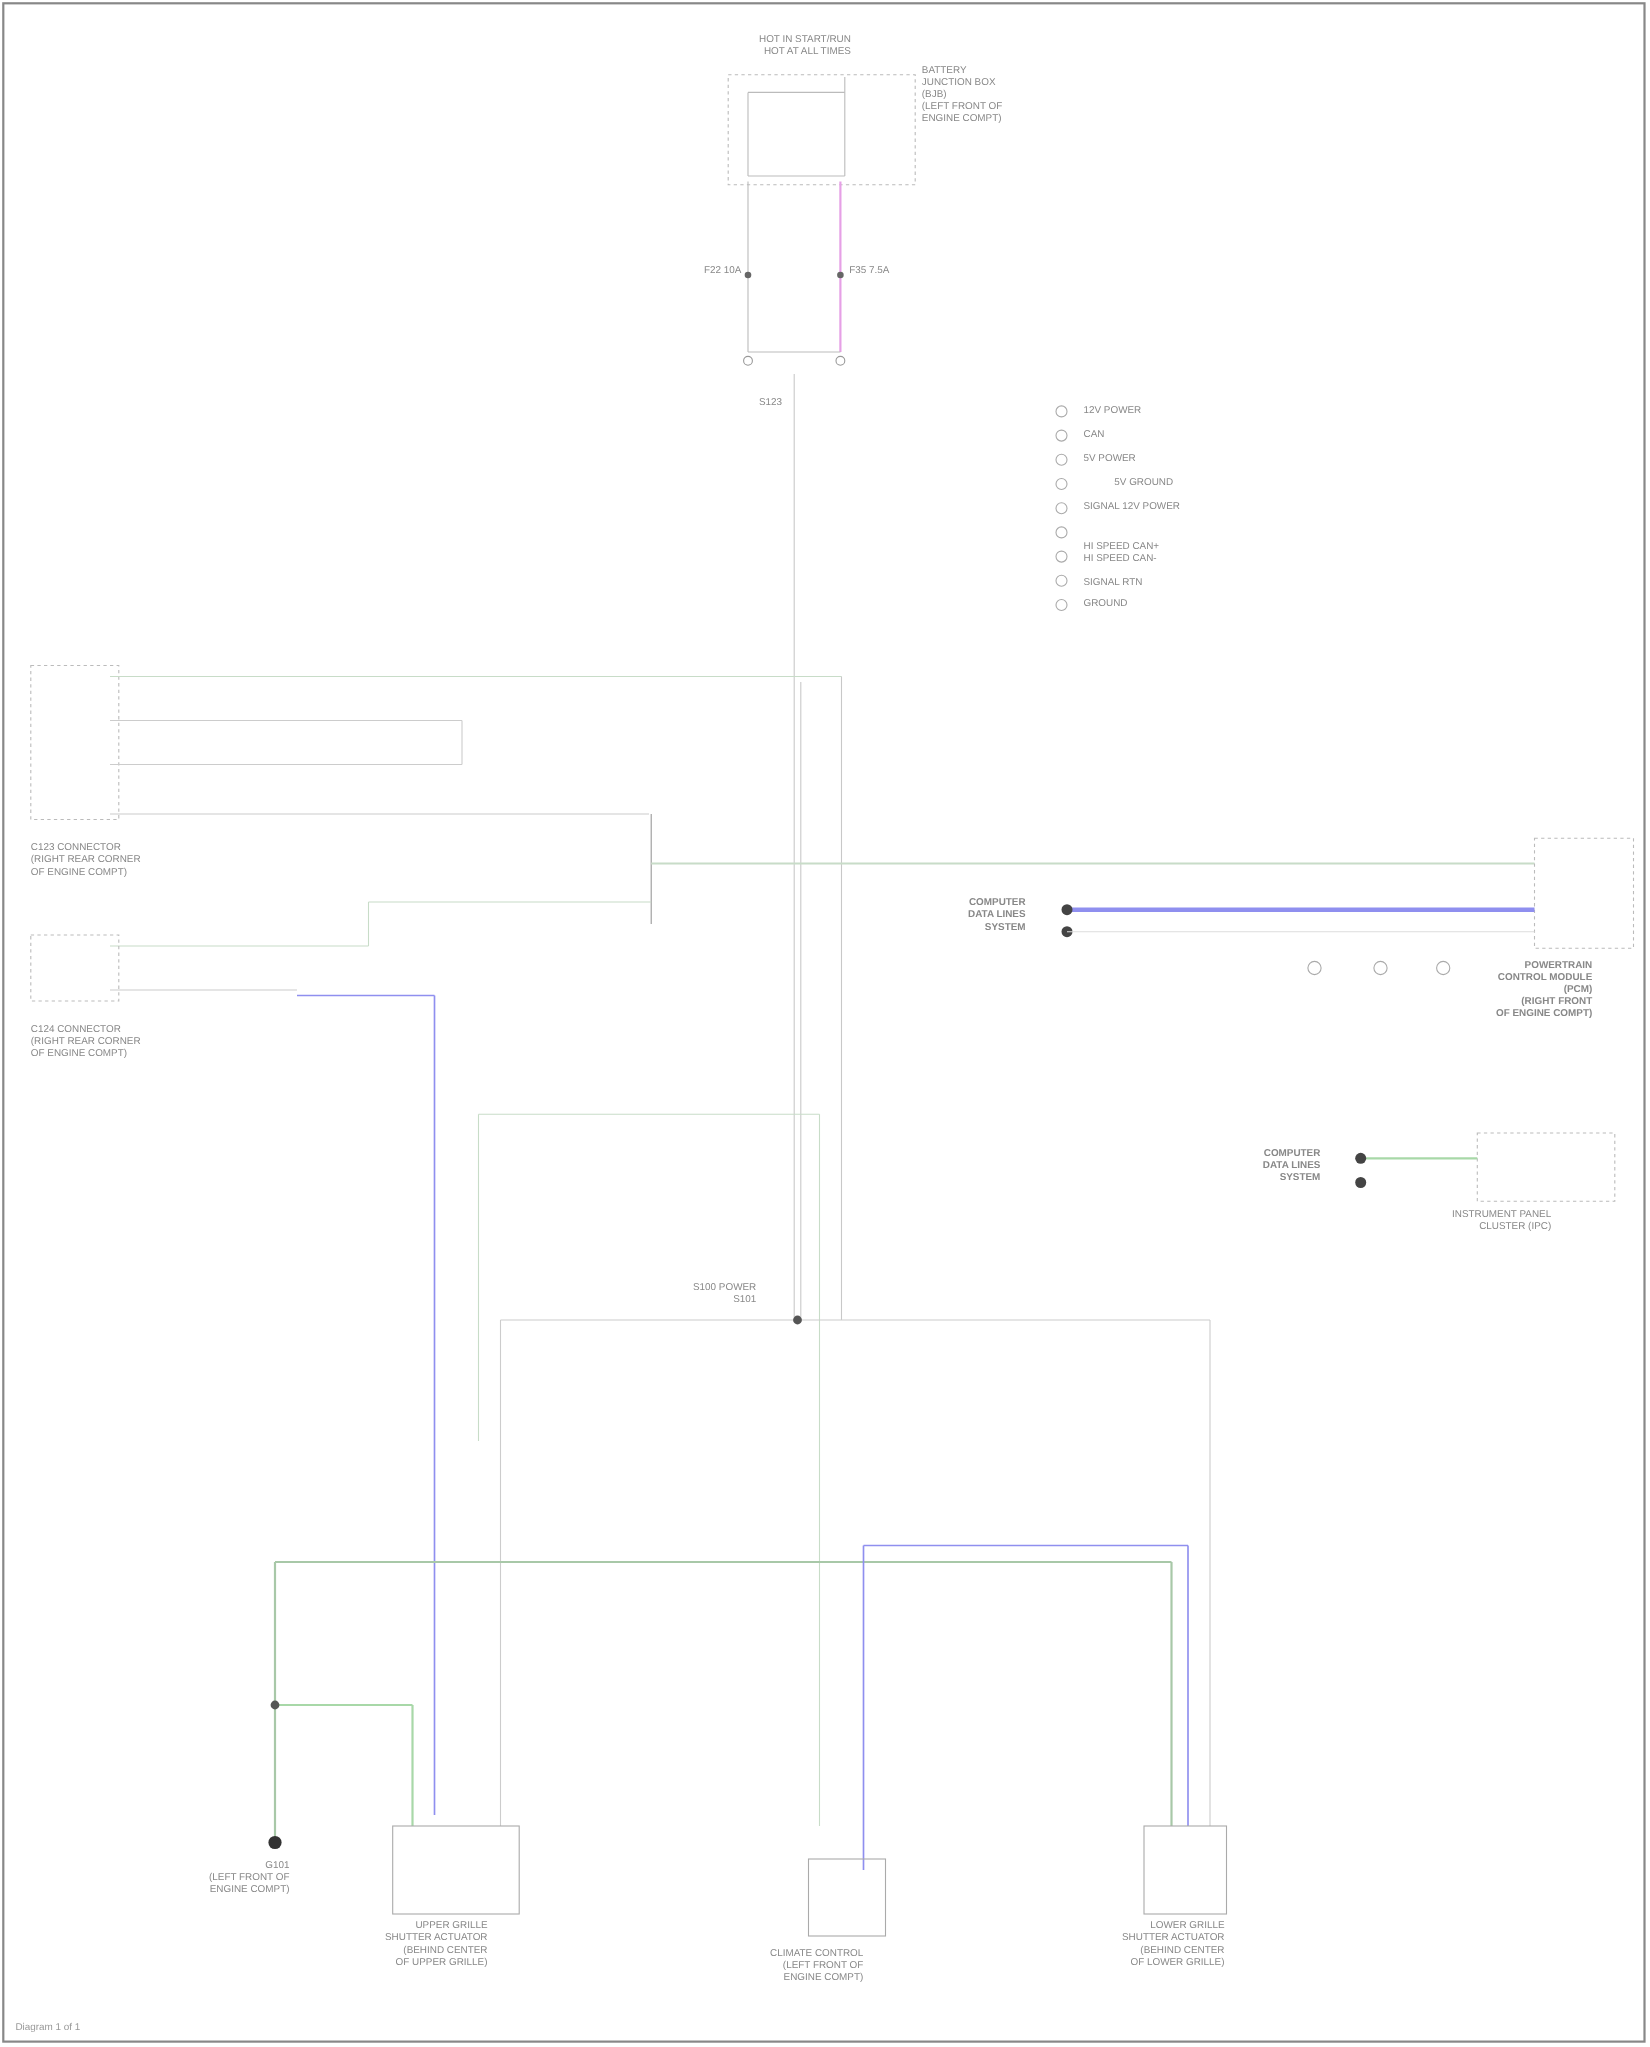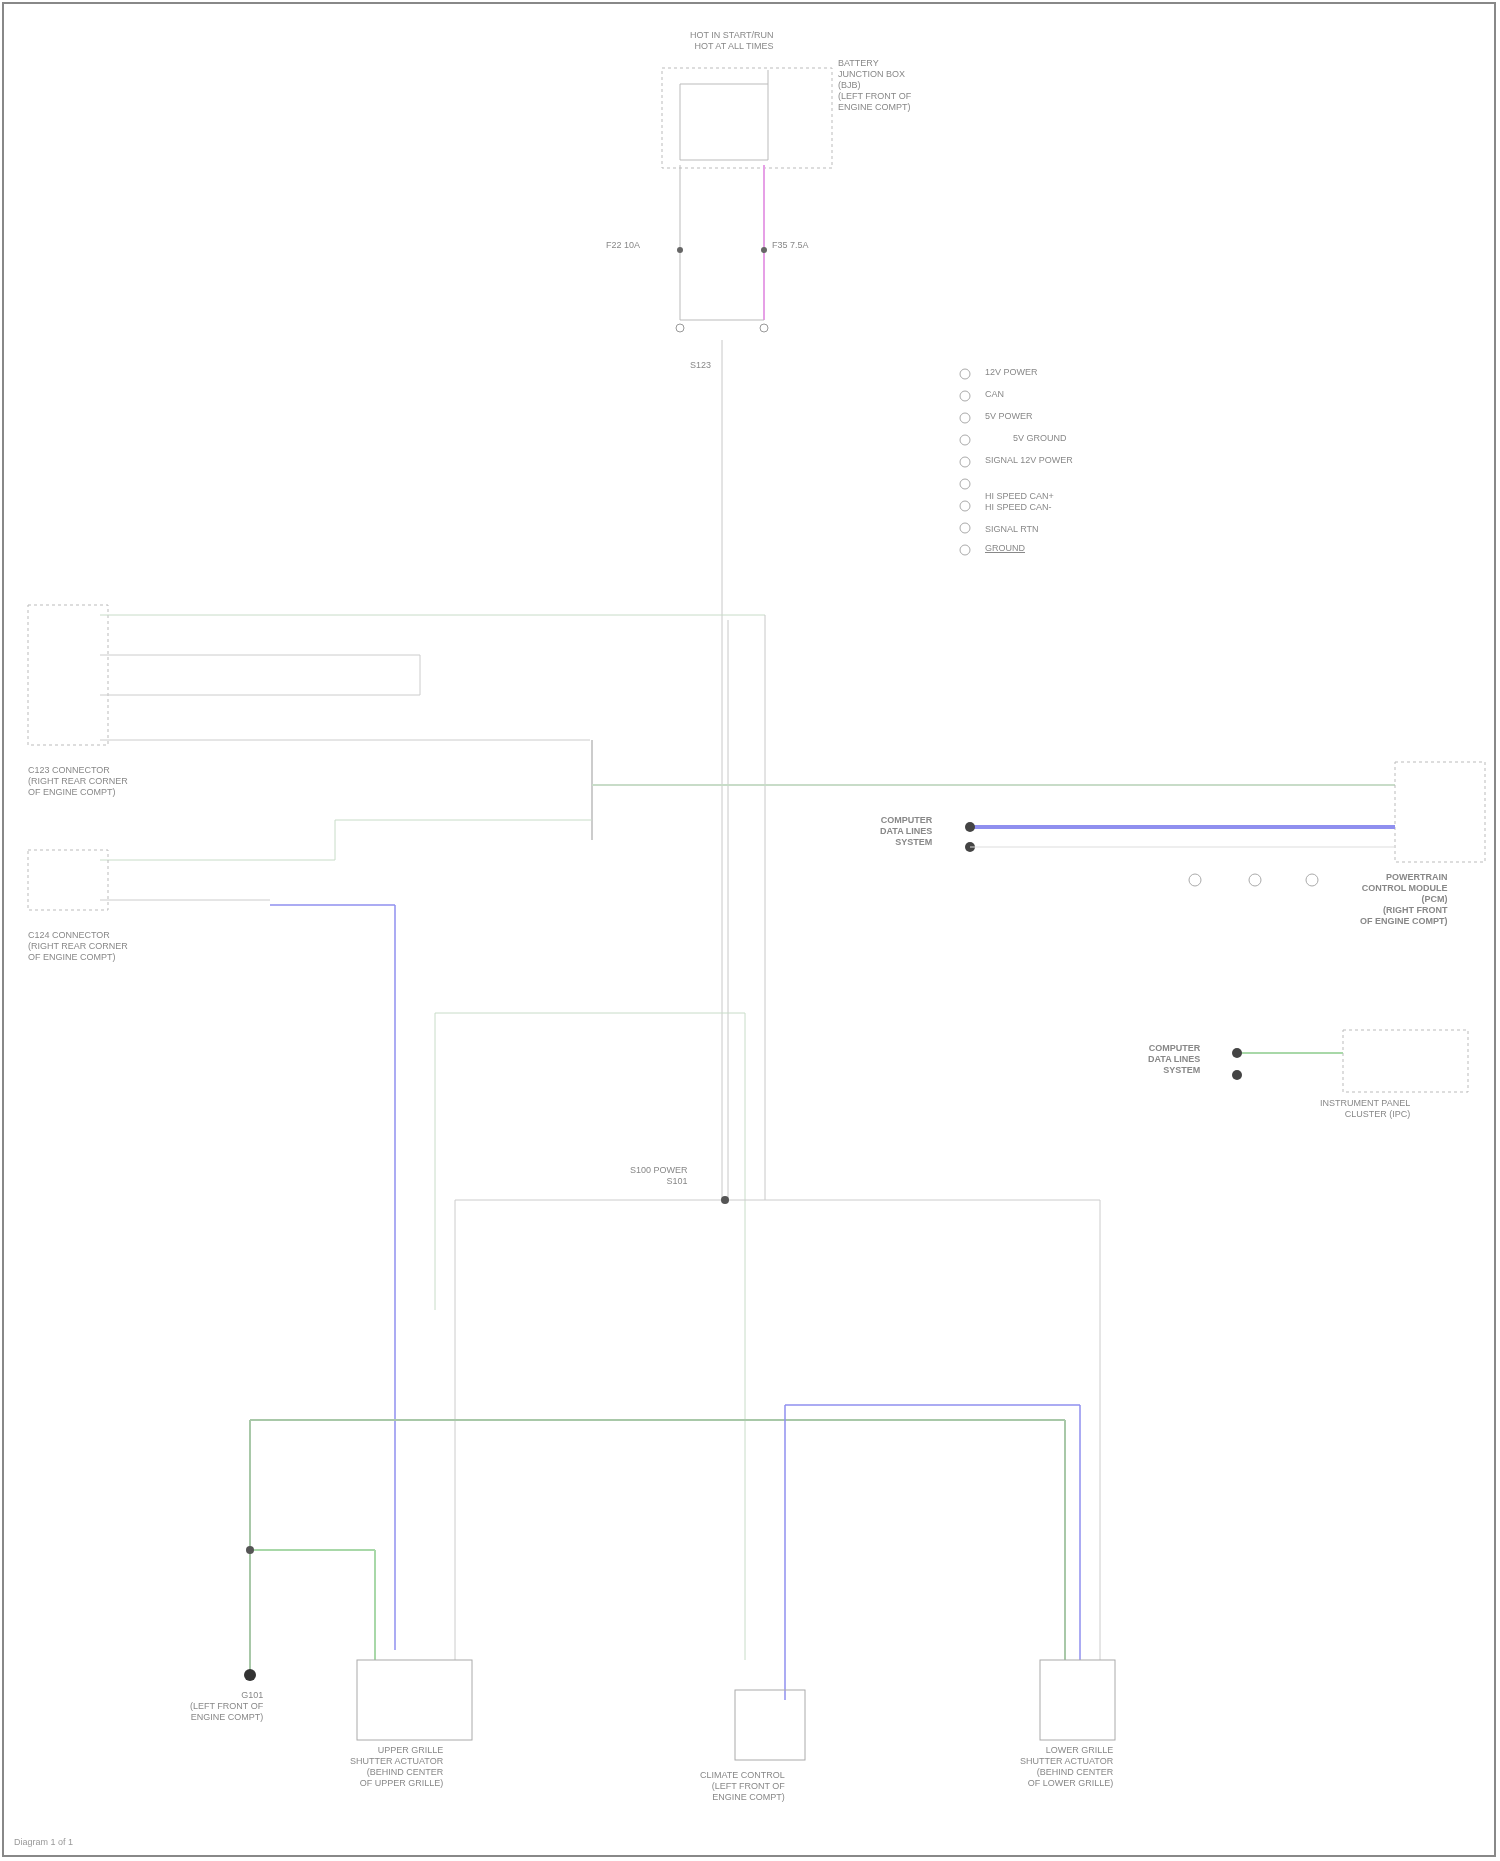--- a/index.html
+++ b/index.html
@@ -104,34 +104,34 @@
   <rect x="1040" y="1660" width="75" height="80" fill="none" stroke="#aaa"></rect>
 </svg>
 
 <div class="lbl c" style="left:690px;top:30px;">HOT IN START/RUN
 HOT AT ALL TIMES</div>
 <div class="lbl" style="left:838px;top:58px;">BATTERY
 JUNCTION BOX
 (BJB)
 (LEFT FRONT OF
 ENGINE COMPT)</div>
-<div class="lbl" style="left:606px;top:240px;">F22 10A</div>
+<div class="lbl" style="left:640px;top:240px;">F22 10A</div>
 <div class="lbl" style="left:772px;top:240px;">F35 7.5A</div>
 <div class="lbl" style="left:690px;top:360px;">S123</div>
 
 <div style="position:absolute;left:985px;top:367px;">
   <div class="lbl" style="position:relative;margin-bottom:11px;">12V POWER</div>
   <div class="lbl" style="position:relative;margin-bottom:11px;">CAN</div>
   <div class="lbl" style="position:relative;margin-bottom:11px;">5V POWER</div>
   <div class="lbl" style="position:relative;margin-bottom:11px;padding-left:28px;">5V GROUND</div>
   <div class="lbl" style="position:relative;margin-bottom:25px;">SIGNAL 12V POWER</div>
   <div class="lbl" style="position:relative;margin-bottom:0;">HI SPEED CAN+</div>
   <div class="lbl" style="position:relative;margin-bottom:11px;">HI SPEED CAN-</div>
   <div class="lbl" style="position:relative;margin-bottom:8px;">SIGNAL RTN</div>
-  <div class="lbl" style="position:relative;margin-bottom:7px;text-decoration:underline;">GROUND</div>
+  <div class="lbl" style="position:relative;margin-bottom:7px;">GROUND</div>
 </div>
 
 <div class="lbl" style="left:28px;top:765px;">C123 CONNECTOR
 (RIGHT REAR CORNER
 OF ENGINE COMPT)</div>
 <div class="lbl" style="left:28px;top:930px;">C124 CONNECTOR
 (RIGHT REAR CORNER
 OF ENGINE COMPT)</div>
 <div class="lbl r" style="left:1360px;top:872px;">POWERTRAIN
 CONTROL MODULE

